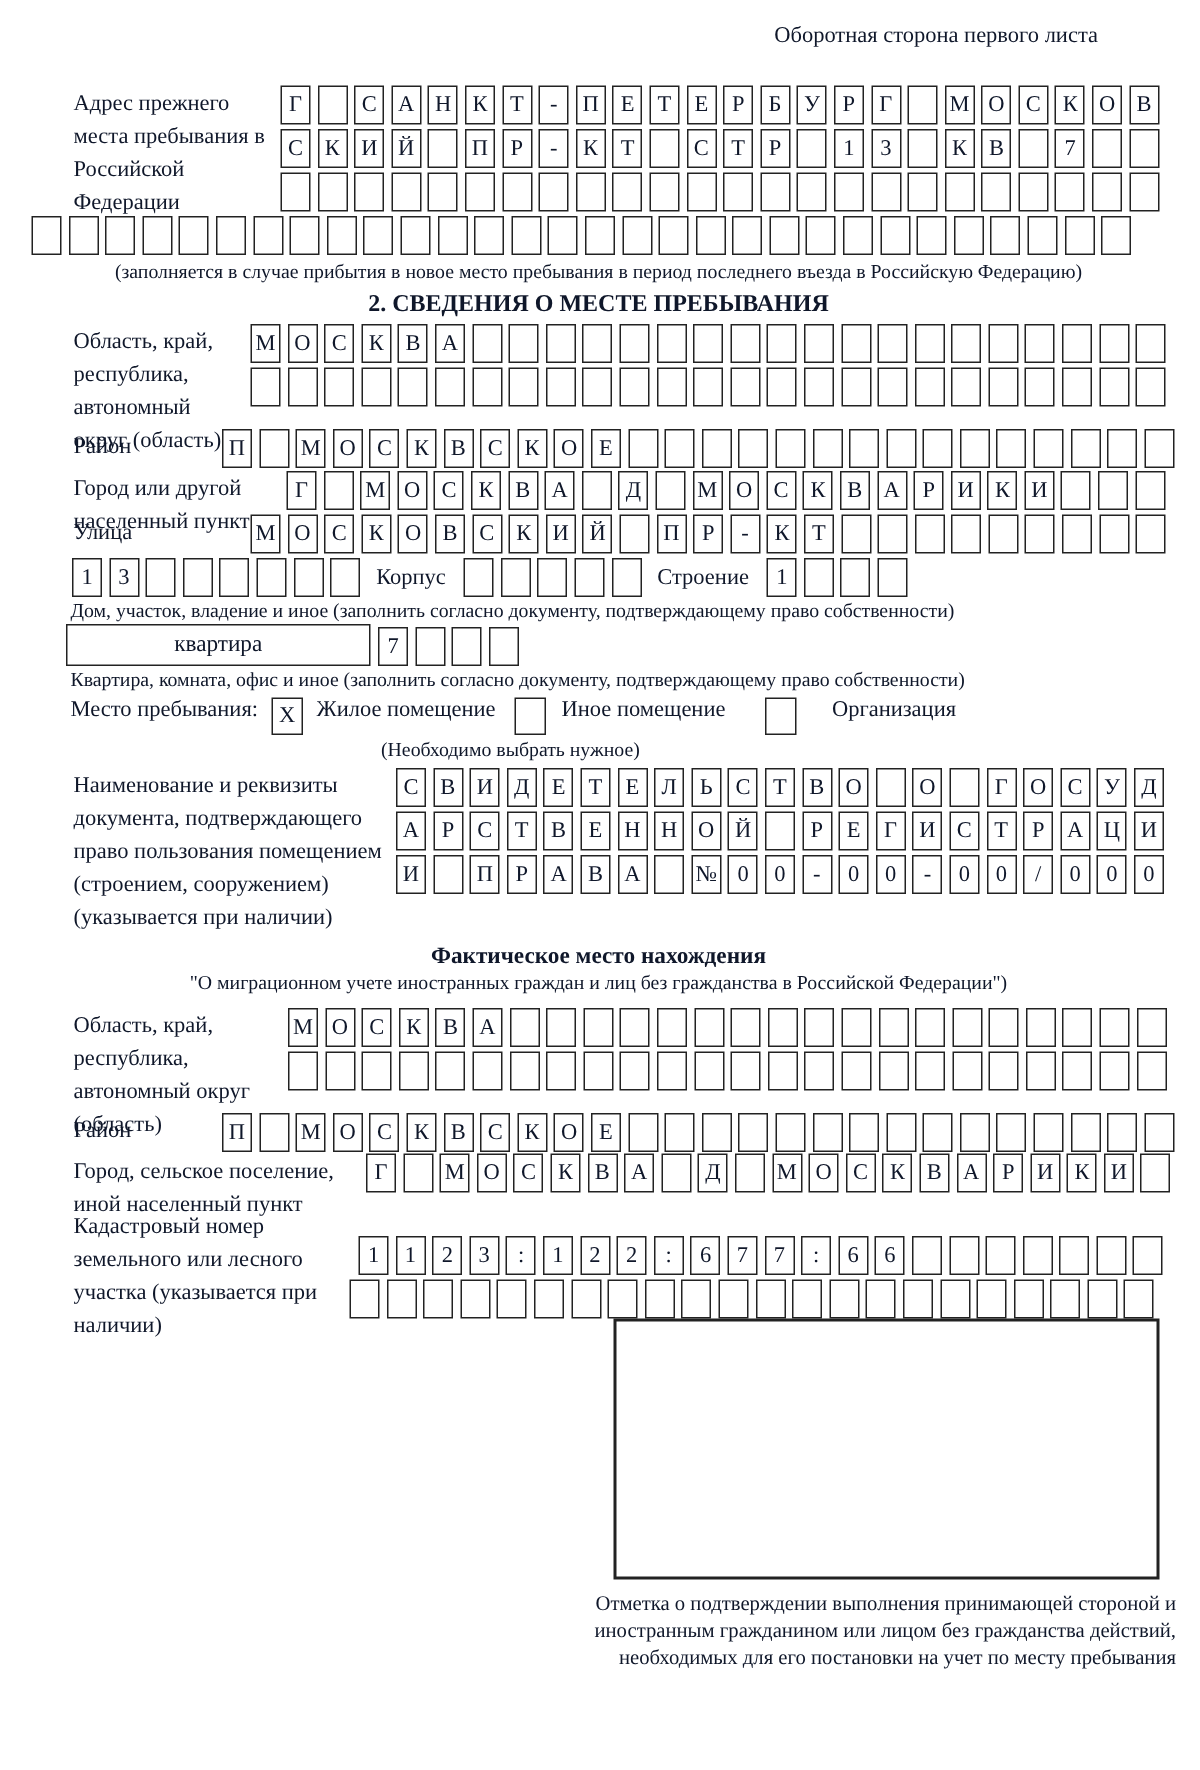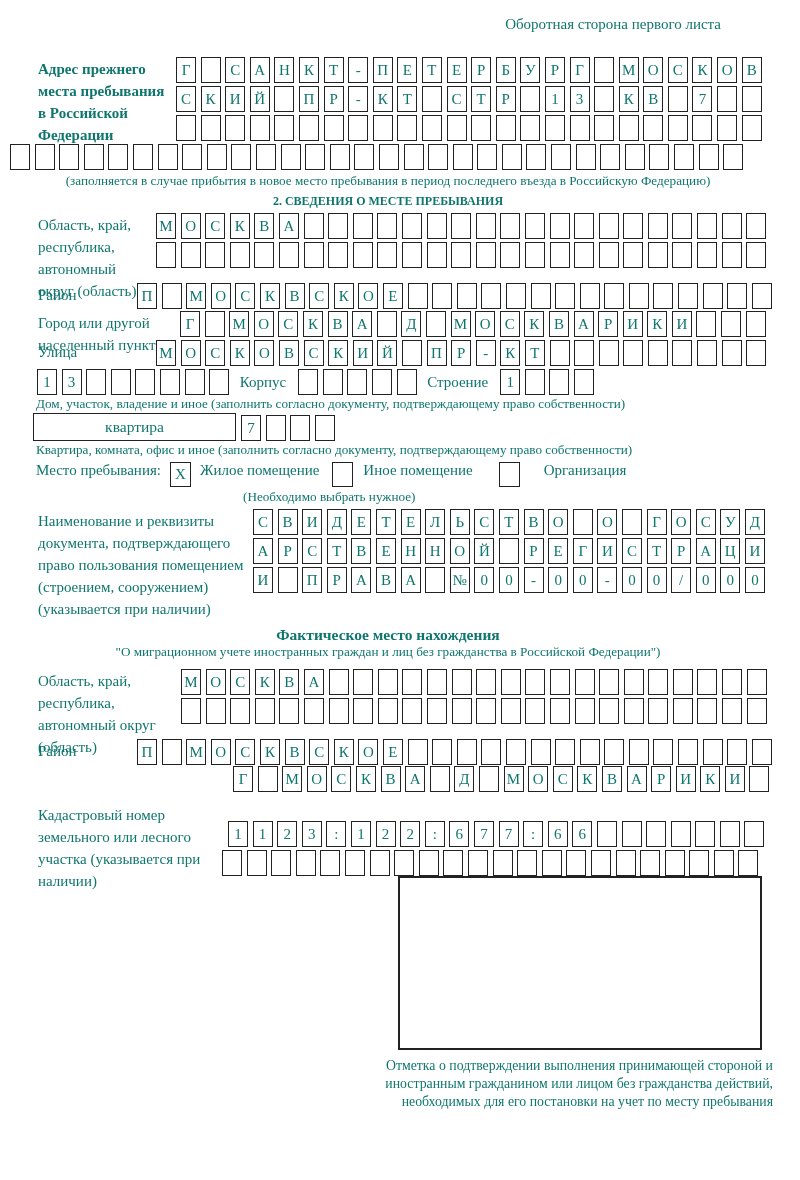--- a/index.html
+++ b/index.html
@@ -1,22 +1,23 @@
 <!DOCTYPE html>
 <html><head>
 <meta charset="utf-8">
 <style>
   html,body{margin:0;padding:0;background:#fff;}
   .page{
     position:relative;
     width:776px;height:1180px;
     background:#fff;
     font-family:"Liberation Serif","DejaVu Serif",serif;
-    color:#0f766e;
+    color:#0f172a;
     overflow:hidden;
+    margin-left:11px;
   }
   .hdr{
     padding-top:16px;padding-right:55px;
     text-align:right;font-size:15px;
   }
   
   .frow{position:relative;}
   .flabel{
     position:absolute;top:1px;
     font-size:15px;line-height:22px;
@@ -36,24 +37,24 @@
     border:1.7px solid #222;
     display:flex;align-items:center;justify-content:center;
     font-size:15.5px;
   }
   .note{font-size:13.2px;}
   .center{text-align:center;font-family:Liberation Serif, serif;}
   .bold{font-weight:bold;}
 
   
   .f-prev{margin-left:176px;margin-top:24px;}
-  .f-prev .flabel{left:-138px;width:132px;font-weight:bold;}
+  .f-prev .flabel{left:-138px;width:132px;}
   .fullrow{margin-left:10px;margin-top:3px;}
   .note-prev{margin-top:3px;}
-  .s2-title{margin-top:5px;font-size:12px;}
+  .s2-title{margin-top:5px;font-size:16px;}
 
   .f-region2{margin-left:156px;margin-top:4px;}
   .f-region2 .flabel{left:-118px;width:112px;}
   .f-district2{margin-left:137px;margin-top:15px;}
   .f-district2 .flabel{left:-99px;width:95px;}
   .f-city2{margin-left:180px;margin-top:2px;}
   .f-city2 .flabel{left:-142px;width:138px;}
   .f-street2{margin-left:156px;margin-top:3px;}
   .f-street2 .flabel{left:-118px;width:112px;}
 
@@ -597,20 +598,21 @@
         <span class="box"></span>
         <span class="box"></span>
         <span class="box"></span>
         <span class="box"></span>
         <span class="box"></span>
         <span class="box"></span>
       </div>
   </div>
 
   <div class="frow f-city3">
+    <div class="flabel">Город, сельское поселение, иной населенный пункт</div>
     <div class="cells">
         <span class="box">Г</span>
         <span class="box"></span>
         <span class="box">М</span>
         <span class="box">О</span>
         <span class="box">С</span>
         <span class="box">К</span>
         <span class="box">В</span>
         <span class="box">А</span>
         <span class="box"></span>

